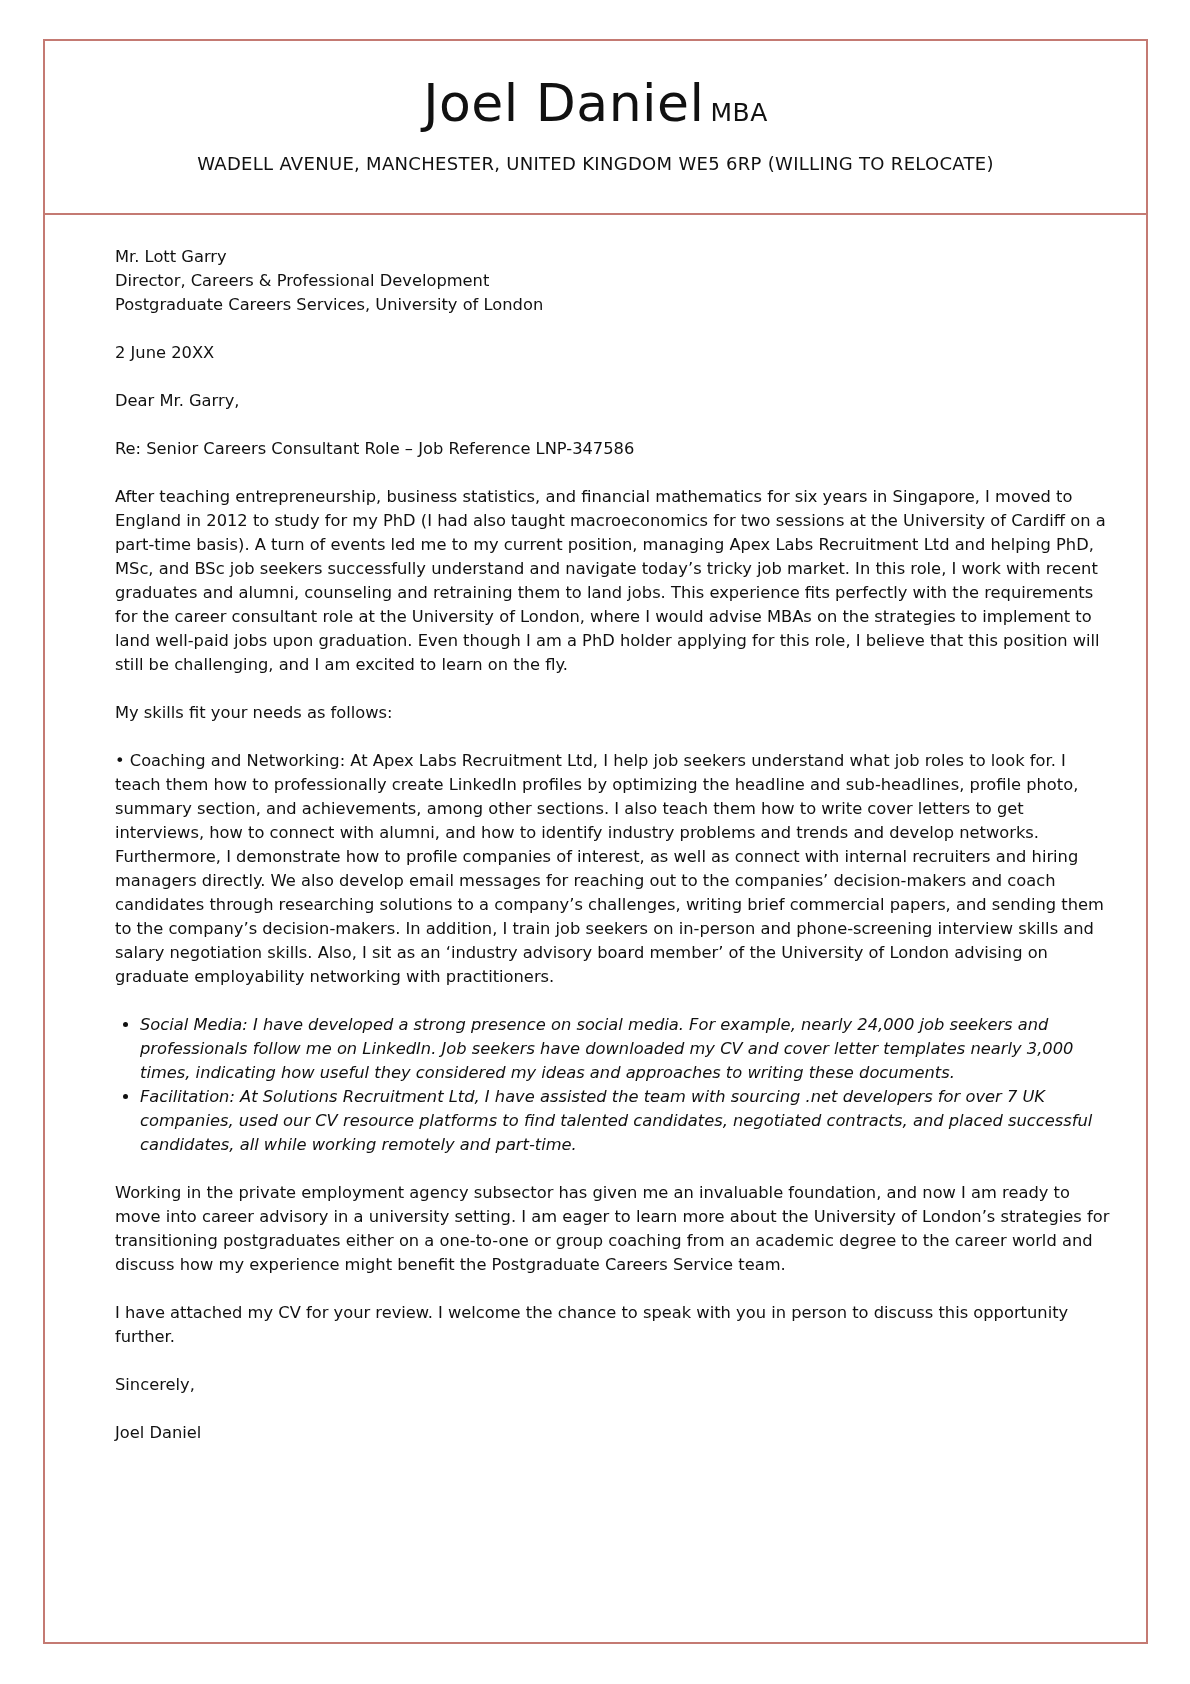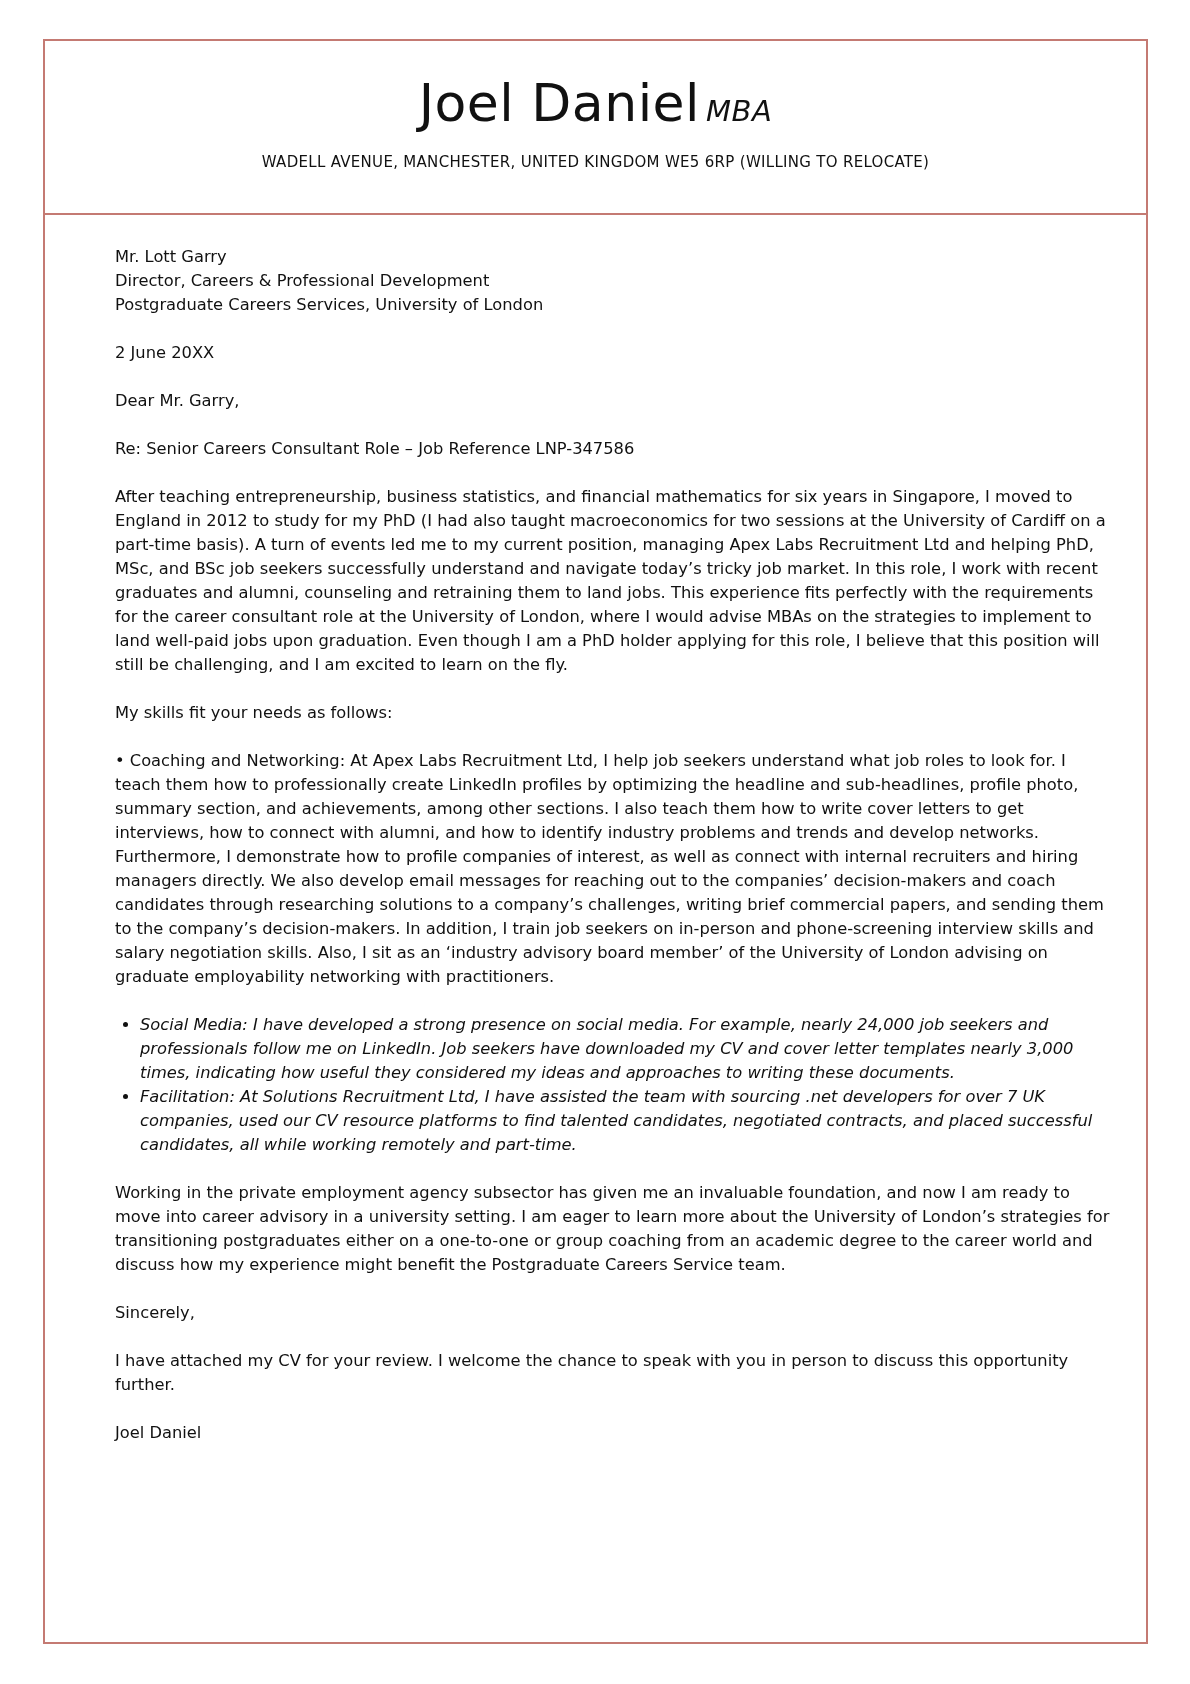--- a/index.html
+++ b/index.html
@@ -10,24 +10,24 @@
   }
   .header {
     position: absolute; left: 0; top: 0; right: 0; height: 174px;
     border-bottom: 2px solid #c47a73; box-sizing: border-box;
     text-align: center;
   }
   .name {
     position: absolute; left: 0; right: 0; top: 36px;
     font-size: 52px; line-height: 1; letter-spacing: 0.5px;
   }
-  .name .cred { font-size: 29px; font-style: italic; margin-left: 6px; }
+  .name .cred { font-size: 25px; margin-left: 6px; }
   .address {
     position: absolute; left: 0; right: 0; top: 114px;
-    font-size: 15px; line-height: 1; letter-spacing: 0.3px;
+    font-size: 18px; line-height: 1; letter-spacing: 0.3px;
   }
   .body {
     position: absolute; left: 70px; top: 204px; width: 1000px;
     font-size: 16.3px; line-height: 24px;
   }
   .body p { margin: 0 0 24px 0; }
   .body ul { margin: 0 0 24px 0; padding-left: 25px; font-style: italic; }
   .body li { margin: 0; }
 </style>
 </head>
@@ -49,17 +49,17 @@
     <p>Dear Mr. Garry,</p>
     <p>Re: Senior Careers Consultant Role – Job Reference LNP-347586</p>
     <p>After teaching entrepreneurship, business statistics, and financial mathematics for six years in Singapore, I moved to England in 2012 to study for my PhD (I had also taught macroeconomics for two sessions at the University of Cardiff on a part-time basis). A turn of events led me to my current position, managing Apex Labs Recruitment Ltd and helping PhD, MSc, and BSc job seekers successfully understand and navigate today’s tricky job market. In this role, I work with recent graduates and alumni, counseling and retraining them to land jobs. This experience fits perfectly with the requirements for the career consultant role at the University of London, where I would advise MBAs on the strategies to implement to land well-paid jobs upon graduation. Even though I am a PhD holder applying for this role, I believe that this position will still be challenging, and I am excited to learn on the fly.</p>
     <p>My skills fit your needs as follows:</p>
     <p>• Coaching and Networking: At Apex Labs Recruitment Ltd, I help job seekers understand what job roles to look for. I teach them how to professionally create LinkedIn profiles by optimizing the headline and sub-headlines, profile photo, summary section, and achievements, among other sections. I also teach them how to write cover letters to get interviews, how to connect with alumni, and how to identify industry problems and trends and develop networks. Furthermore, I demonstrate how to profile companies of interest, as well as connect with internal recruiters and hiring managers directly. We also develop email messages for reaching out to the companies’ decision-makers and coach candidates through researching solutions to a company’s challenges, writing brief commercial papers, and sending them to the company’s decision-makers. In addition, I train job seekers on in-person and phone-screening interview skills and salary negotiation skills. Also, I sit as an ‘industry advisory board member’ of the University of London advising on graduate employability networking with practitioners.</p>
     <ul>
       <li>Social Media: I have developed a strong presence on social media. For example, nearly 24,000 job seekers and professionals follow me on LinkedIn. Job seekers have downloaded my CV and cover letter templates nearly 3,000 times, indicating how useful they considered my ideas and approaches to writing these documents.</li>
       <li>Facilitation: At Solutions Recruitment Ltd, I have assisted the team with sourcing .net developers for over 7 UK companies, used our CV resource platforms to find talented candidates, negotiated contracts, and placed successful candidates, all while working remotely and part-time.</li>
     </ul>
     <p>Working in the private employment agency subsector has given me an invaluable foundation, and now I am ready to move into career advisory in a university setting. I am eager to learn more about the University of London’s strategies for transitioning postgraduates either on a one-to-one or group coaching from an academic degree to the career world and discuss how my experience might benefit the Postgraduate Careers Service team.</p>
+    <p>I have attached my CV for your review. I welcome the chance to speak with you in person to discuss this opportunity further.</p>
     <p>Sincerely,</p>
-    <p>I have attached my CV for your review. I welcome the chance to speak with you in person to discuss this opportunity further.</p>
     <p>Joel Daniel</p>
   </div>
 </div>
 
 </body></html>

